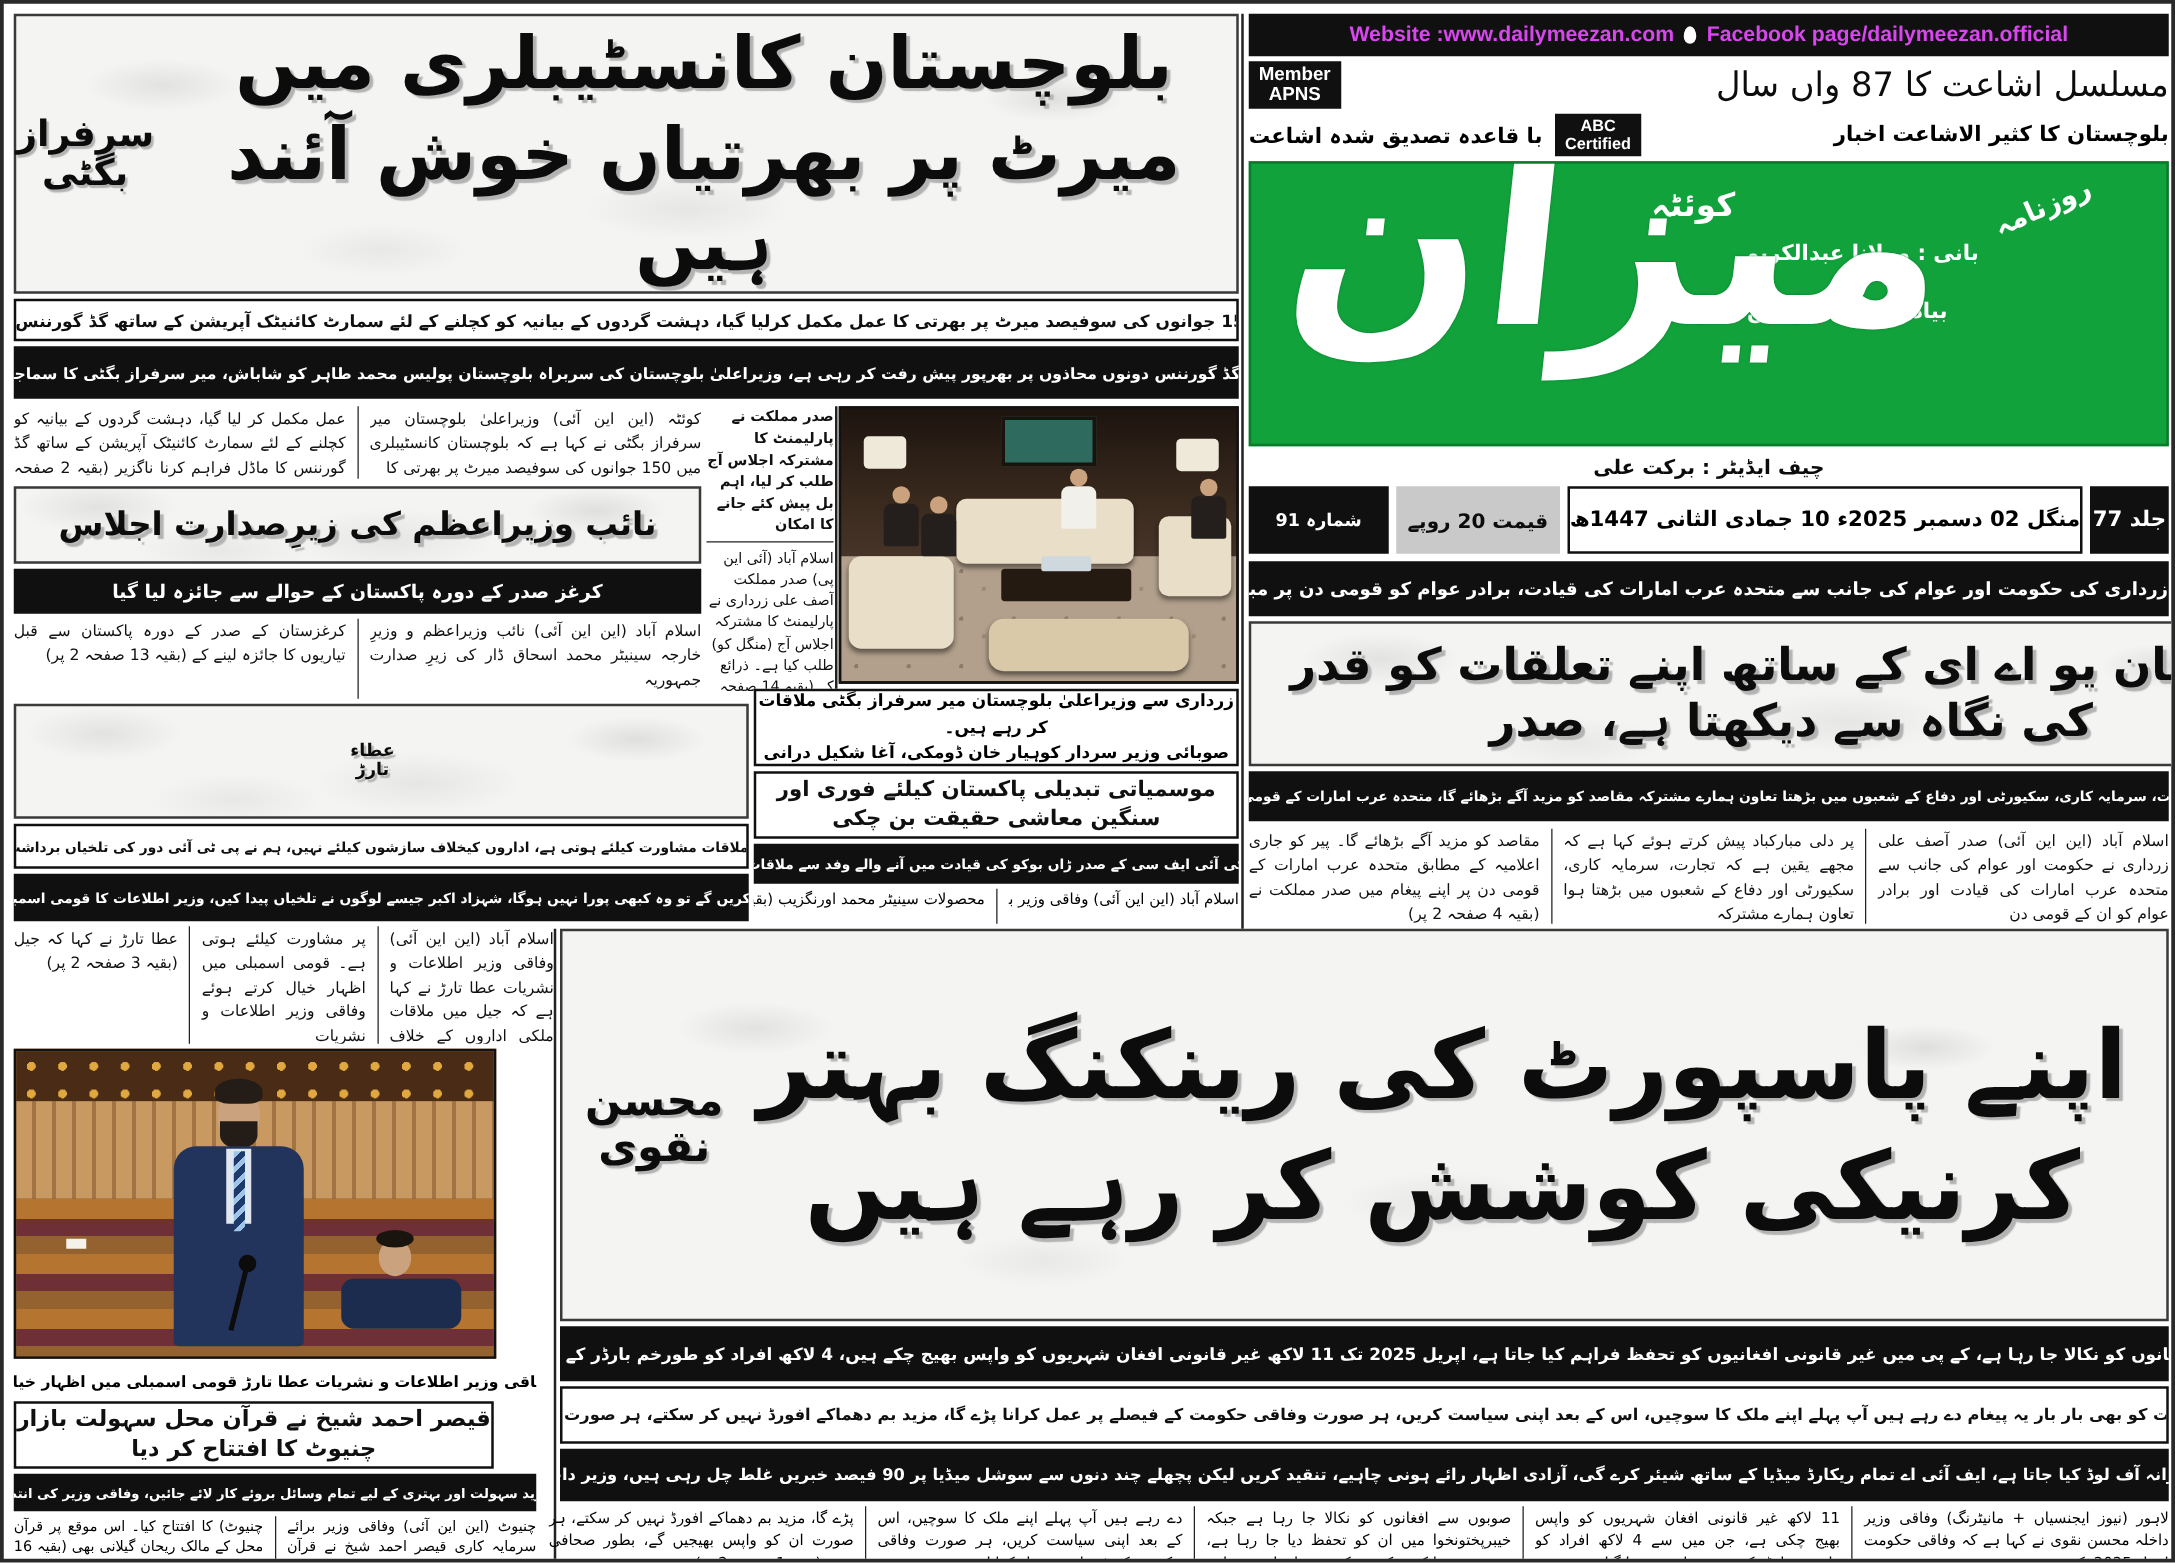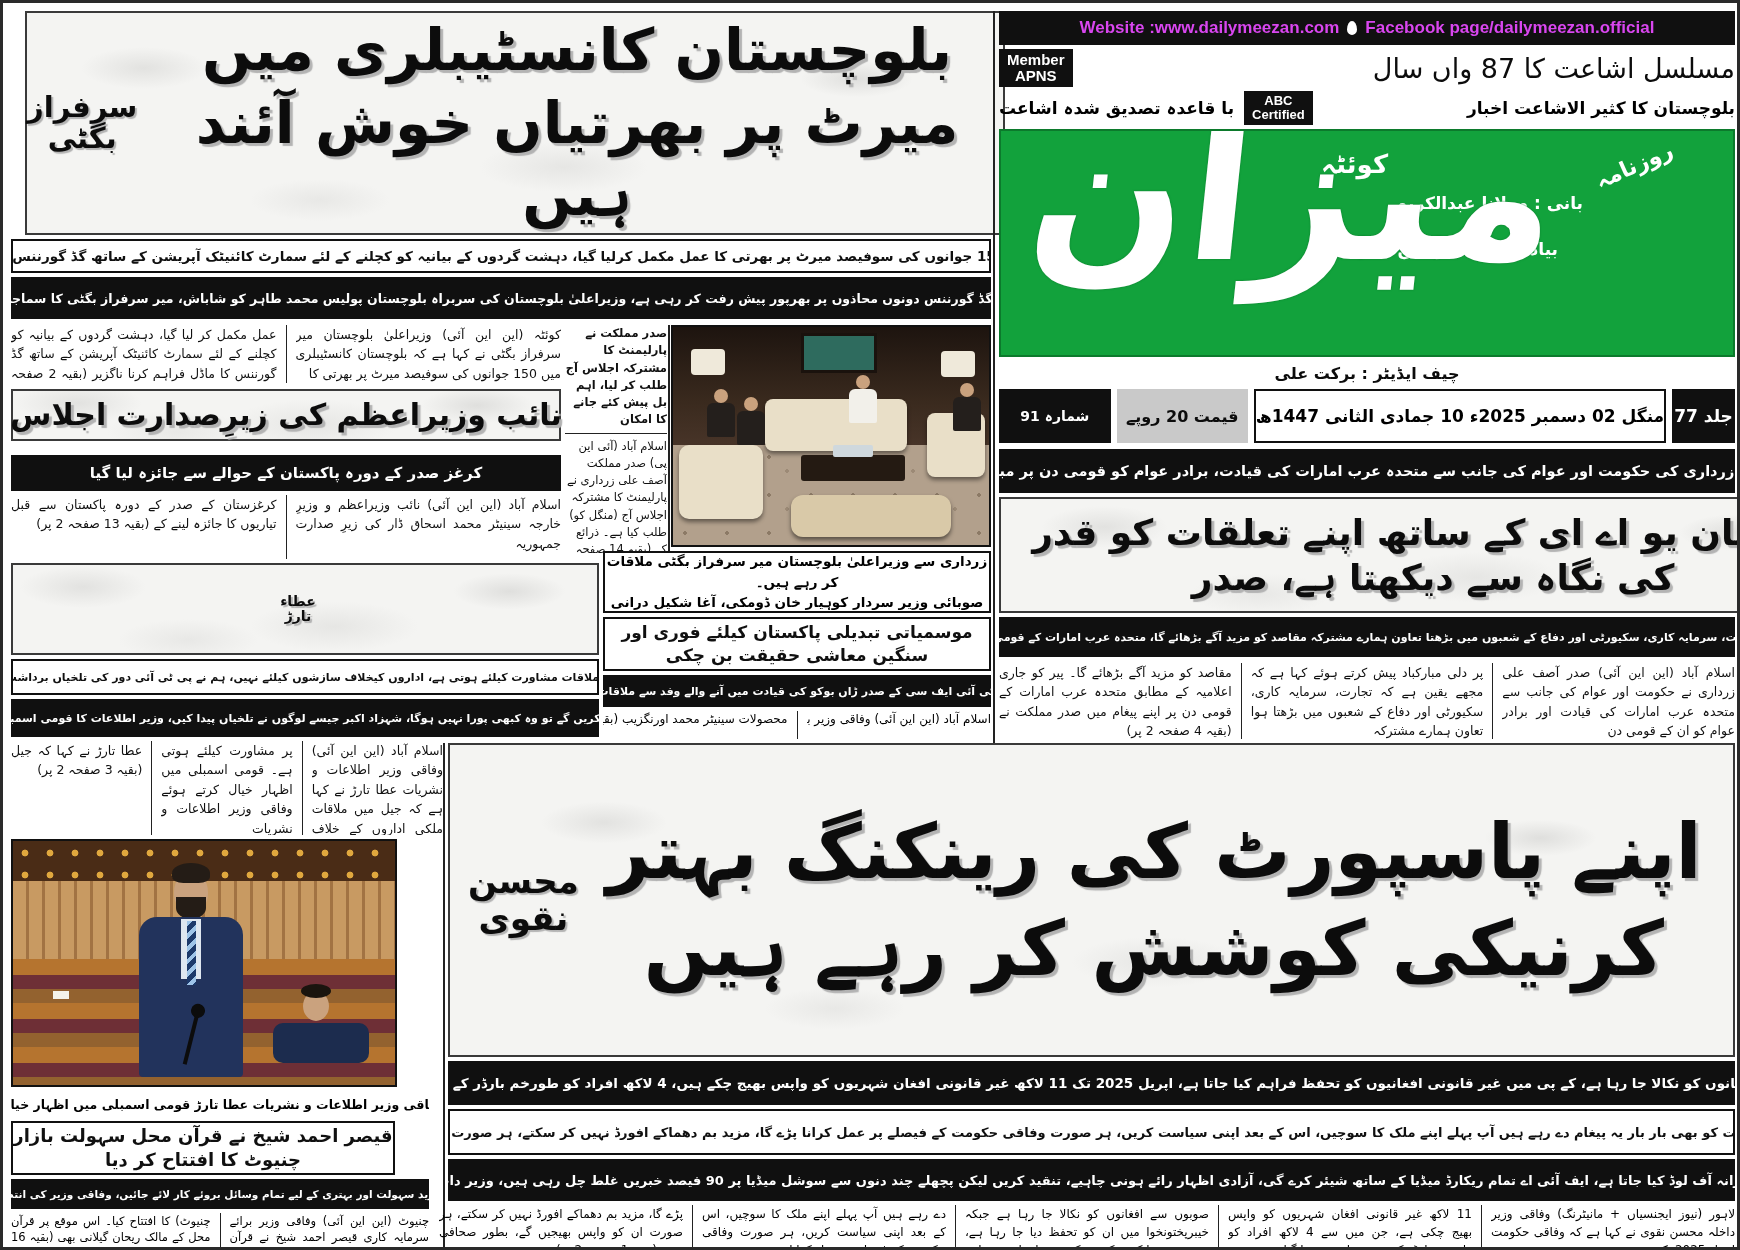--- a/index.html
+++ b/index.html
@@ -22,27 +22,27 @@
   .hl{text-shadow:3px 3px 1px #b3b3b3;line-height:1.25;}
   .attr{display:inline-flex;flex-direction:column;line-height:1.08;font-size:.5em;
         margin-right:14px;text-shadow:2px 2px 1px #b3b3b3;font-weight:bold;}
   .cols{display:flex;align-items:stretch;}
   .cols>div{flex:1;text-align:justify;overflow:hidden;}
   .cols>div+div{border-left:none;border-right:1.6px solid #222;padding-right:9px;margin-right:9px;}
   .body-txt{font-size:12.5px;line-height:1.55;color:#111;}
   .vline{background:#222;width:2px;}
 
   
-  #lead-head{left:22px;top:8px;width:980px;height:224px;font-size:58px;}
+  #lead-head{left:8px;top:8px;width:980px;height:224px;font-size:58px;}
   #lead-subbox{left:8px;top:236px;width:980px;height:34px;font-size:13.5px;}
   #lead-bar{left:8px;top:274px;width:980px;height:42px;font-size:12.5px;letter-spacing:-.2px;}
   #lead-body{left:8px;top:322px;width:550px;height:58px;}
 
   
-  #dpm-head{left:8px;top:386px;width:550px;height:52px;font-size:30px;white-space:nowrap;}
+  #dpm-head{left:8px;top:386px;width:550px;height:62px;font-size:26px;white-space:nowrap;}
   #dpm-bar{left:8px;top:452px;width:550px;height:36px;font-size:15px;}
   #dpm-body{left:8px;top:492px;width:550px;height:64px;}
 
   
   #parl-col{left:562px;top:322px;width:102px;height:236px;font-size:11.5px;line-height:1.5;
             overflow:hidden;color:#111;}
   #parl-col .ph{font-weight:bold;border-bottom:1.5px solid #222;padding-bottom:4px;margin-bottom:4px;}
 
   
   #photo1{left:668px;top:322px;width:320px;height:222px;border:2px solid #111;background:#241a14;overflow:hidden;}

